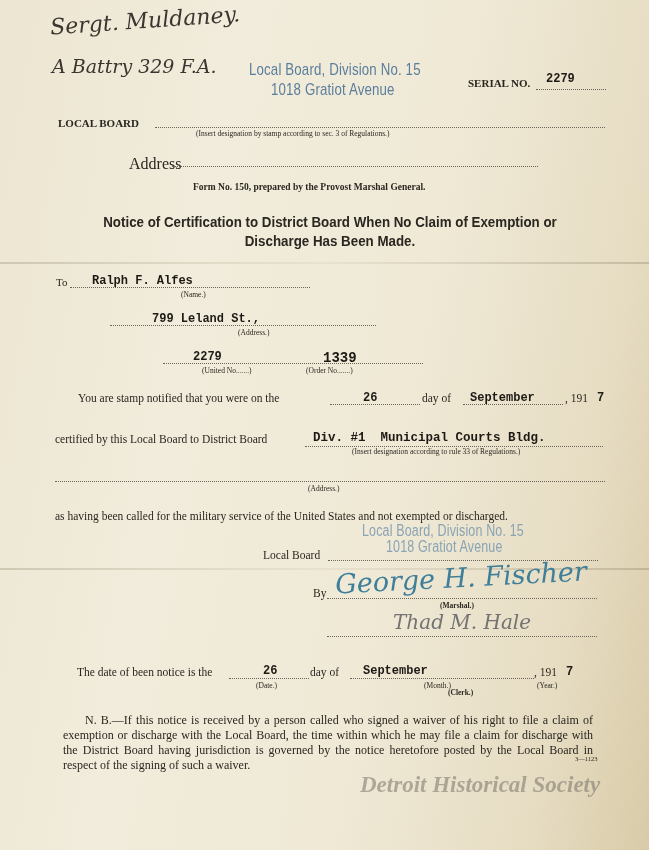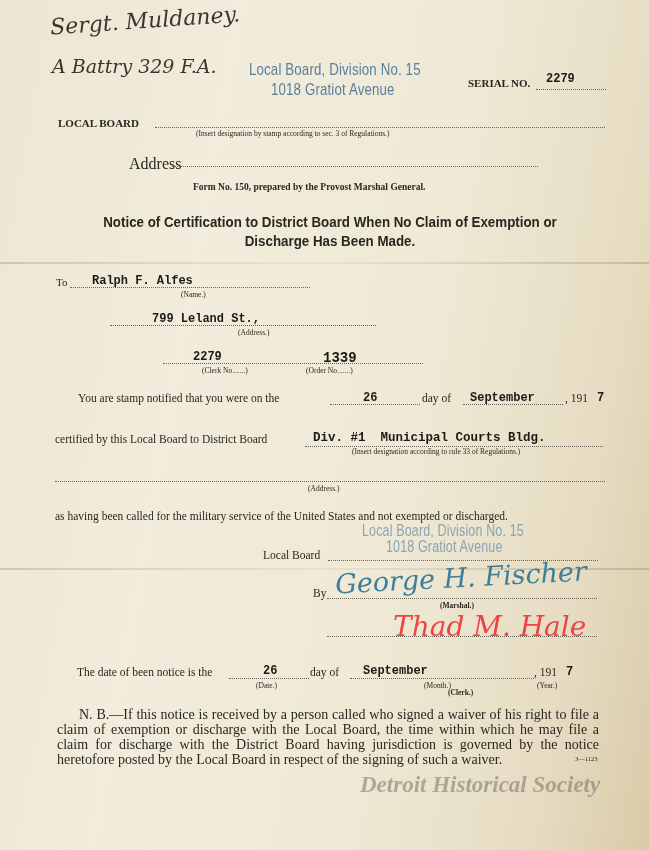--- a/index.html
+++ b/index.html
@@ -13,21 +13,21 @@
   .stamp { font-family: "Liberation Sans", sans-serif; color:#5b7e9c; letter-spacing:0.2px; transform: scaleX(0.78); transform-origin:left top; }
   .stamp.faded { color:#8aa3b5; }
   .bold { font-weight:bold; }
   .typed { font-family: "Liberation Mono", monospace; font-weight:bold; color:#1d1a16; }
   .small { font-size:7.5px; }
   .dots { border-bottom:1px dotted #6a645a; position:absolute; height:0; }
   .title { font-family:"Liberation Sans", sans-serif; font-weight:bold; font-size:14.5px; text-align:center; transform: scaleX(0.92); }
   .sig { font-family:"DejaVu Serif", serif; font-style:italic; color:#3f7f9a; }
   .fold { position:absolute; left:0; width:649px; height:2px; background:linear-gradient(90deg, rgba(150,140,115,0.35), rgba(200,190,165,0.2), rgba(150,140,115,0.4)); }
   .watermark { font-family:"Liberation Serif", serif; font-style:italic; font-weight:bold; color:rgba(120,115,105,0.55); font-size:23px;margin-top:24px; }
-  p.nb { margin:4px; font-size:14px; line-height:15px; text-align:justify; }
+  p.nb { margin:10px; font-size:12px; line-height:15px; text-align:justify; }
 </style>
 </head>
 <body>
 
 <div class="fold" style="top:262px;"></div>
 <div class="fold" style="top:568px;"></div>
 
 <div class="abs hand" style="left:50px; top:8px; font-size:22px; transform:rotate(-4deg);">Sergt. Muldaney.</div>
 <div class="abs hand" style="left:52px; top:55px; font-size:19px;">A Battry 329 F.A.</div>
 
@@ -54,21 +54,21 @@
 <div class="dots" style="left:70px; top:287px; width:240px;"></div>
 <div class="abs typed" style="left:92px; top:274px; font-size:12px;">Ralph F. Alfes</div>
 <div class="abs small" style="left:181px; top:290px;">(Name.)</div>
 
 <div class="dots" style="left:110px; top:325px; width:266px;"></div>
 <div class="abs typed" style="left:152px; top:312px; font-size:12px;">799 Leland St.,</div>
 <div class="abs small" style="left:238px; top:328px;">(Address.)</div>
 
 <div class="dots" style="left:163px; top:363px; width:260px;"></div>
 <div class="abs typed" style="left:193px; top:350px; font-size:12px;">2279</div>
-<div class="abs small" style="left:202px; top:366px;">(Clerk No.......)</div>
+<div class="abs small" style="left:202px; top:366px;">(United No.......)</div>
 <div class="abs typed" style="left:323px; top:350px; font-size:14px;">1339</div>
 <div class="abs small" style="left:306px; top:366px;">(Order No.......)</div>
 
 <div class="abs" style="left:78px; top:392px; font-size:11.5px;">You are stamp notified that you were on the</div>
 <div class="dots" style="left:330px; top:404px; width:90px;"></div>
 <div class="abs typed" style="left:363px; top:391px; font-size:12px;">26</div>
 <div class="abs" style="left:422px; top:392px; font-size:11.5px;">day of</div>
 <div class="dots" style="left:463px; top:404px; width:100px;"></div>
 <div class="abs typed" style="left:470px; top:391px; font-size:12px;">September</div>
 <div class="abs" style="left:565px; top:392px; font-size:11.5px;">, 191</div>
@@ -88,21 +88,21 @@
 <div class="abs stamp faded" style="left:386px; top:538px; font-size:16px;">1018 Gratiot Avenue</div>
 <div class="abs" style="left:263px; top:549px; font-size:11.5px;">Local Board</div>
 <div class="dots" style="left:328px; top:560px; width:270px;"></div>
 
 <div class="abs" style="left:313px; top:587px; font-size:11.5px;">By</div>
 <div class="dots" style="left:327px; top:598px; width:270px;"></div>
 <div class="abs sig" style="left:335px; top:562px; font-size:27px; transform:rotate(-3deg);">George H. Fischer</div>
 <div class="abs small bold" style="left:440px; top:601px;">(Marshal.)</div>
 
 <div class="dots" style="left:327px; top:636px; width:270px;"></div>
-<div class="abs sig" style="left:393px; top:610px; font-size:28px; color:#ef4444;">Thad M. Hale</div>
+<div class="abs sig" style="left:393px; top:610px; font-size:20px; color:#737373;">Thad M. Hale</div>
 <div class="abs small bold" style="left:448px; top:640px;margin-top:48px;">(Clerk.)</div>
 
 <div class="abs" style="left:77px; top:666px; font-size:11.5px;">The date of been notice is the</div>
 <div class="dots" style="left:229px; top:678px; width:80px;"></div>
 <div class="abs typed" style="left:263px; top:664px; font-size:12px;">26</div>
 <div class="abs small" style="left:256px; top:681px;">(Date.)</div>
 <div class="abs" style="left:310px; top:666px; font-size:11.5px;">day of</div>
 <div class="dots" style="left:350px; top:678px; width:184px;"></div>
 <div class="abs typed" style="left:363px; top:664px; font-size:12px;">September</div>
 <div class="abs small" style="left:424px; top:681px;">(Month.)</div>

